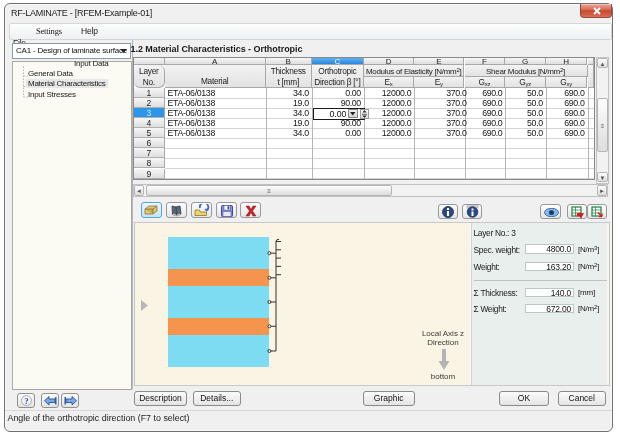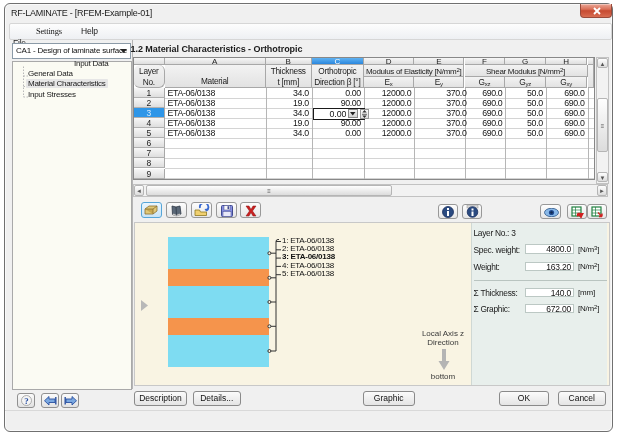--- a/index.html
+++ b/index.html
@@ -241,45 +241,40 @@
 <svg class="abs" style="left:129px;top:8px;" width="60" height="136">
 <circle cx="5.4" cy="22.2" r="1.5" fill="#f9f4e3" stroke="#333"></circle>
 <circle cx="5.4" cy="46.8" r="1.5" fill="#f9f4e3" stroke="#333"></circle>
 <circle cx="5.4" cy="71" r="1.5" fill="#f9f4e3" stroke="#333"></circle>
 <circle cx="5.4" cy="95.3" r="1.5" fill="#f9f4e3" stroke="#333"></circle>
 <circle cx="5.4" cy="120" r="1.5" fill="#f9f4e3" stroke="#333"></circle>
 <path d="M7 22.2 L12 22.2 M7 46.8 L12 46.8 M7 71 L12 71 M7 95.3 L12 95.3 M7 120 L12 120" stroke="#333" fill="none"></path>
 <path d="M12 120 L12 10.5 Q12 8.5 14 8.5 L15 8.5" stroke="#333" fill="none"></path>
 <path d="M12 10.5 L17 10.5 M12 18.8 L17 18.8 M12 27.1 L17 27.1 M12 35.4 L17 35.4 M12 43.7 L17 43.7" stroke="#333" fill="none"></path>
 </svg>
-<div class="abs" style="left:147px;top:13.7px;font-size:8px;letter-spacing:-0.25px;line-height:8.3px;color:#111;white-space:pre;">1: ETA-06/0138
-2: ETA-06/0138
-<b>3: ETA-06/0138</b>
-4: ETA-06/0138
-5: ETA-06/0138</div>
 
 <div class="abs" style="left:263px;top:107px;width:90px;text-align:center;font-size:8px;color:#3a3a3a;line-height:8.6px;">Local Axis z<br>Direction</div>
 <svg class="abs" style="left:302.5px;top:125.5px;" width="12" height="22">
         <path d="M4 0 L8 0 L8 12 L11.5 12 L6 21 L0.5 12 L4 12 Z" fill="#b4b4b4"></path>
       </svg>
 <div class="abs" style="left:263px;top:149px;width:90px;text-align:center;font-size:8px;color:#3a3a3a;">bottom</div>
 
 <div class="infopanel">
 <div class="ibl" style="top:4.5px;">Layer No.: 3</div>
 <div class="ibl" style="top:21.5px;">Spec. weight:</div>
         <div class="fld" style="top:21px;">4800.0</div>
         <div class="unit" style="top:21.5px;">[N/m<sup>3</sup>]</div>
 <div class="ibl" style="top:38.5px;">Weight:</div>
         <div class="fld" style="top:38.5px;">163.20</div>
         <div class="unit" style="top:38.5px;">[N/m<sup>2</sup>]</div>
 <div class="abs" style="left:2px;top:56.5px;width:133px;height:1px;background:#b9c4c0;"></div>
 <div class="ibl" style="top:65px;">Σ Thickness:</div>
         <div class="fld" style="top:64.5px;">140.0</div>
         <div class="unit" style="top:65px;">[mm]</div>
-<div class="ibl" style="top:81px;">Σ Graphic:</div>
+<div class="ibl" style="top:81px;">Σ Weight:</div>
         <div class="fld" style="top:80.5px;">672.00</div>
         <div class="unit" style="top:81px;">[N/m<sup>2</sup>]</div>
 </div>
 </div>
 
 <div class="smbtn" style="left:12px;">
 <svg width="11" height="11" style="position:absolute;left:2.5px;top:1px;">
         <circle cx="5.5" cy="5.5" r="5" fill="#f4f4f4" stroke="#909090" stroke-width="0.7"></circle>
         <text x="5.5" y="8.5" font-size="9" font-weight="bold" fill="#2a50a0" text-anchor="middle" font-family="Liberation Serif,serif">?</text>
       </svg>
@@ -295,13 +290,14 @@
         <path d="M8 0.5 L8 3 L2 3 L2 6.5 L8 6.5 L8 9 L12.5 4.75 Z" fill="#7aa8e0" stroke="#2a50a0" stroke-width="0.9"></path>
         <path d="M1.2 1 L1.2 8.5" stroke="#2a50a0" stroke-width="1.4"></path>
       </svg>
     </div>
 <div class="btn" style="left:129px;top:386.5px;width:53px;">Description</div>
 <div class="btn" style="left:188px;top:386.5px;width:47.5px;">Details...</div>
 <div class="btn" style="left:358px;top:386.5px;width:51.5px;">Graphic</div>
 <div class="btn" style="left:494px;top:386.5px;width:50px;">OK</div>
 <div class="btn" style="left:552.5px;top:386.5px;width:48.5px;">Cancel</div>
 <div class="statusline"></div>
+<div class="statustxt">Angle of the orthotropic direction (F7 to select)</div>
 </div>
 
 </body></html>

